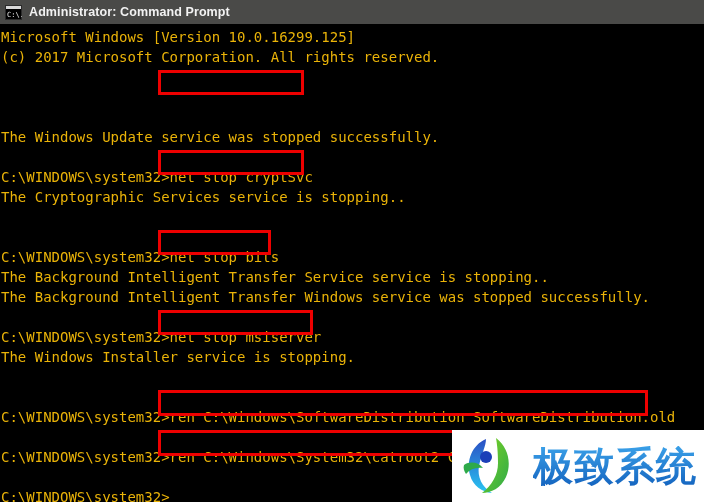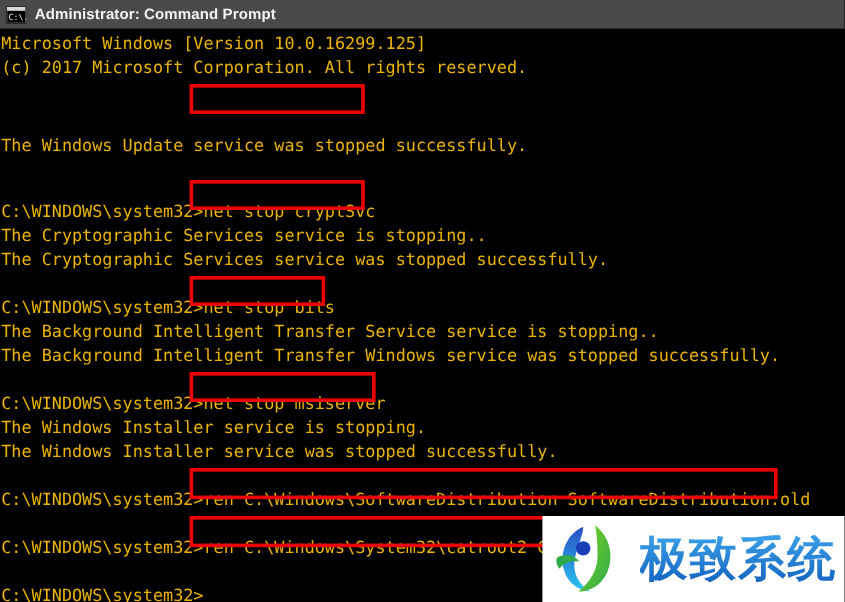--- a/index.html
+++ b/index.html
@@ -126,36 +126,34 @@
     </span>
     <span class="tb-title">Administrator: Command Prompt</span>
   </div>
 
   <div id="console">
 
     <div class="line" style="top:3px">Microsoft Windows [Version 10.0.16299.125]</div>
     <div class="line" style="top:23px">(c) 2017 Microsoft Corporation. All rights reserved.</div>
     <div class="line" style="top:43px"></div>
 
-    <div class="line" style="top:88px">The Windows Update service was stopped successfully.</div>
+    <div class="line" style="top:103px">The Windows Update service was stopped successfully.</div>
     <div class="line" style="top:123px"></div>
 
     <div class="line" style="top:143px">C:\WINDOWS\system32&gt;net stop cryptSvc</div>
     <div class="line" style="top:163px">The Cryptographic Services service is stopping..</div>
-    <div class="line" style="top:183px">The Cryptographic Services service was stopped successfully.</div>
     <div class="line" style="top:203px"></div>
 
     <div class="line" style="top:223px">C:\WINDOWS\system32&gt;net stop bits</div>
     <div class="line" style="top:243px">The Background Intelligent Transfer Service service is stopping..</div>
     <div class="line" style="top:263px">The Background Intelligent Transfer Windows service was stopped successfully.</div>
     <div class="line" style="top:283px"></div>
 
     <div class="line" style="top:303px">C:\WINDOWS\system32&gt;net stop msiserver</div>
     <div class="line" style="top:323px">The Windows Installer service is stopping.</div>
-    <div class="line" style="top:343px">The Windows Installer service was stopped successfully.</div>
     <div class="line" style="top:363px"></div>
 
     <div class="line" style="top:383px">C:\WINDOWS\system32&gt;ren C:\Windows\SoftwareDistribution SoftwareDistribution.old</div>
     <div class="line" style="top:403px"></div>
 
     <div class="line" style="top:423px">C:\WINDOWS\system32&gt;ren C:\Windows\System32\catroot2 Cat</div>
     <div class="line" style="top:443px"></div>
 
     <div class="line" style="top:463px">C:\WINDOWS\system32&gt;</div>
   </div>

